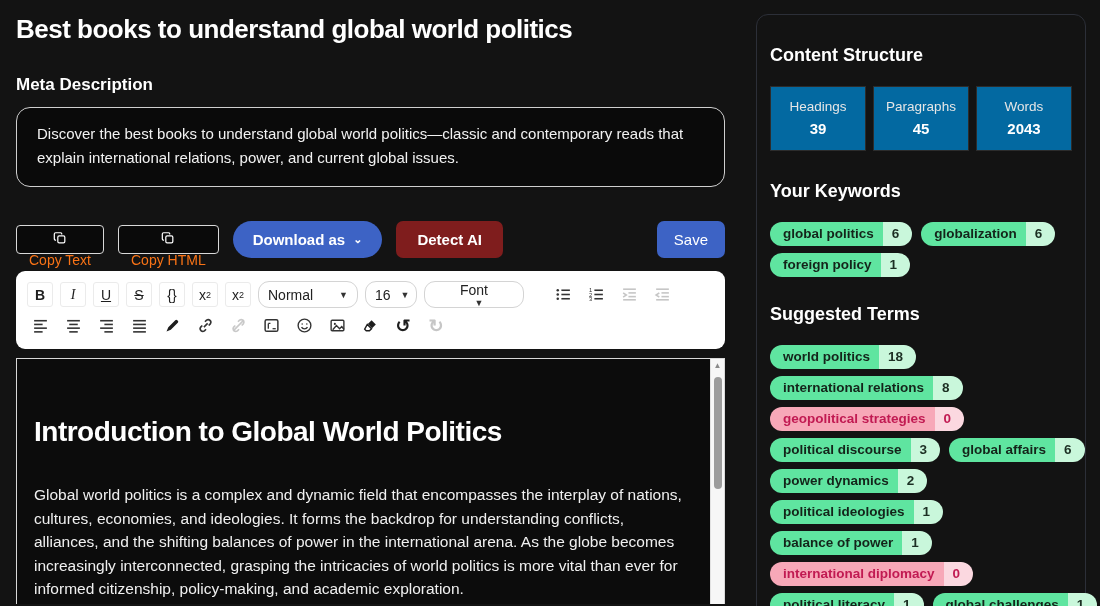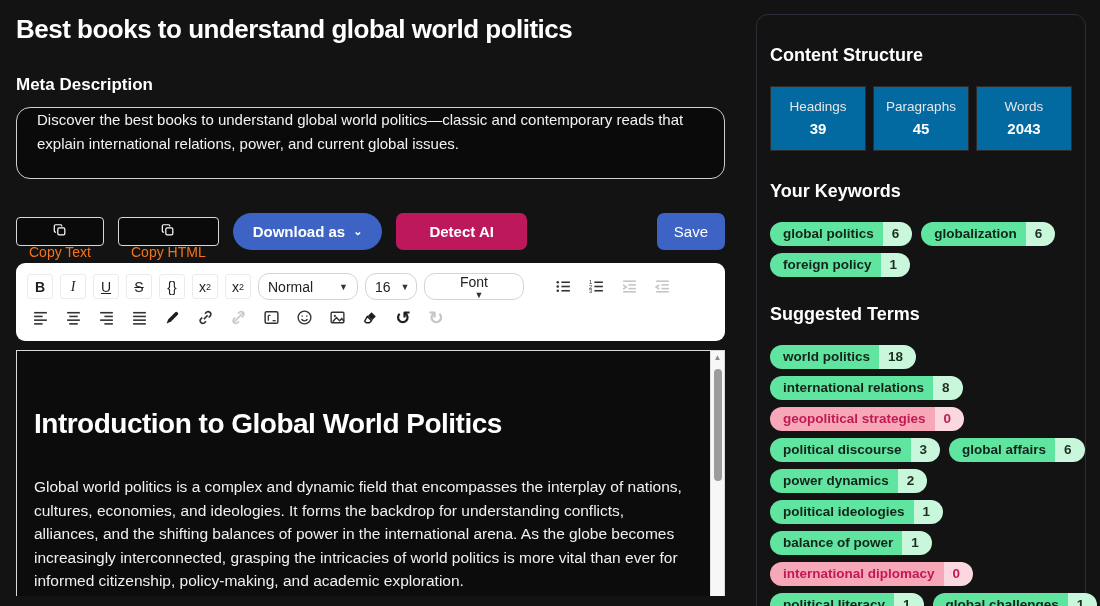--- a/index.html
+++ b/index.html
@@ -9,40 +9,40 @@
     color:#fff;
     font-family:"Liberation Sans", sans-serif;
     position:relative;
   }
   
   .left-col { position:absolute; left:16px; top:14px; width:709px; }
   .page-title { font-size:26px; font-weight:700; letter-spacing:-0.5px; margin-bottom:30px; }
   .meta-label { font-size:17px; font-weight:700; margin-bottom:12px; }
   .meta-box {
     background:#0a0a0a; border:1px solid #cfcfcf; border-radius:14px;
-    padding:0 20px; font-size:15px; line-height:24px; color:#f2f2f2;
-    height:72px; overflow:hidden;
+    padding:14px 20px; font-size:15px; line-height:24px; color:#f2f2f2;
+    height:80px; overflow:hidden;
   }
   
   .actions { display:flex; align-items:center; margin-top:33px; height:38px; }
   .btn-outline {
     display:inline-flex; align-items:center; gap:7px;
     background:#0a0a0a; border:1px solid #d9d9d9; border-radius:4px;
     color:#f97316; font-size:14px; padding:5px 12px; height:29px; cursor:pointer;
     margin-right:14px;
     flex-direction:column;
   }
   .btn-download {
     background:#3d63c5; color:#fff; border:none; border-radius:999px;
     font-size:15px; font-weight:700; padding:0 20px; height:37px;
     display:inline-flex; align-items:center; gap:8px; cursor:pointer; margin-right:14px;
   }
   .btn-detect {
-    background:#be185d; color:#fff; border:none; border-radius:7px;
-    font-size:15px; font-weight:700; padding:0 33px; height:37px;
+    background:#7f1d1d; color:#fff; border:none; border-radius:7px;
+    font-size:15px; font-weight:700; padding:0 21px; height:37px;
     display:inline-flex; align-items:center; cursor:pointer;
   }
   .btn-save {
     background:#3d63c5; color:#fff; border:none; border-radius:7px;
     font-size:15px; padding:0 17px; height:37px; margin-left:auto;
     display:inline-flex; align-items:center; cursor:pointer;
   }
   .chev { font-size:11px; }
   .copy-ic svg { display:block; }
   

